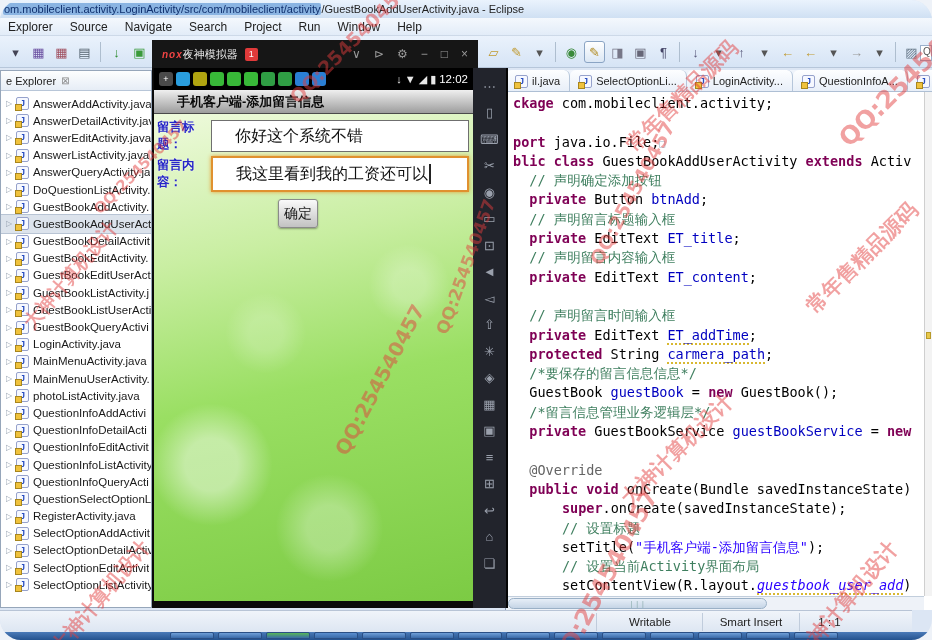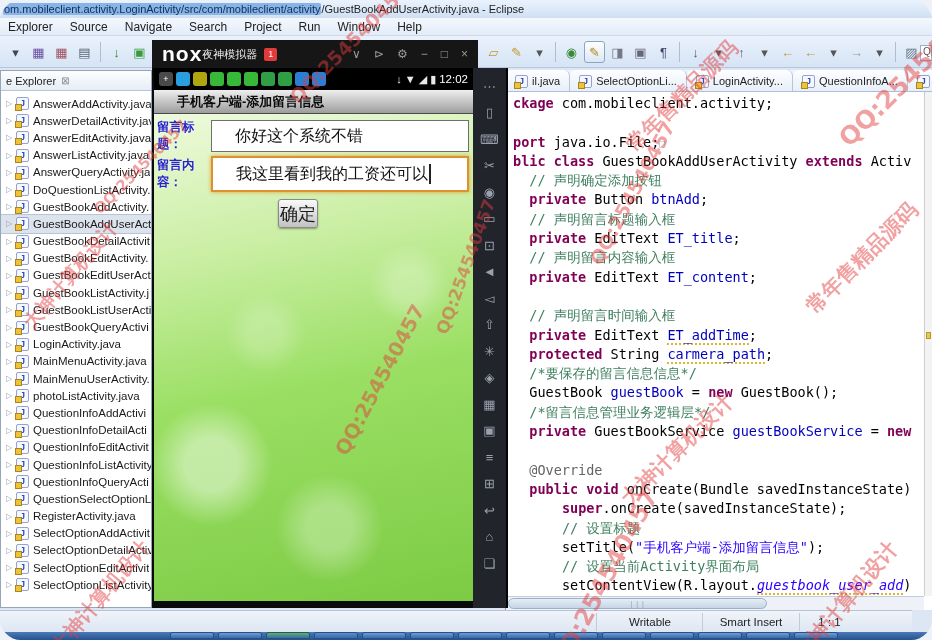--- a/index.html
+++ b/index.html
@@ -86,21 +86,21 @@
   .st-sep { position:absolute; top:2px; width:1px; height:18px; background:#c0ccdc; }
   .taskbar { position:absolute; left:0; top:632px; width:932px; height:8px;
     background:linear-gradient(#4a7ab8,#24528e); display:flex; align-items:flex-start;
     padding-left:170px; gap:4px; }
   .task-btn { width:44px; height:7px; border-radius:2px 2px 0 0; border:1px solid #2a4f85; }
 
   
   .emulator { position:absolute; left:152px; top:40px; width:356px; height:568px; z-index:10; }
   .nox-title { position:absolute; left:0; top:0; width:326px; height:28px; background:#161616;
     display:flex; align-items:center; padding:0 10px; }
-  .nox-logo { color:#ffffff; font-weight:bold; font-size:21px; letter-spacing:1px; }
+  .nox-logo { color:#ef4444; font-weight:bold; font-size:10px; letter-spacing:1px; font-style:italic; }
   .nox-name { color:#e8e8e8; font-size:11px; }
   .nox-badge { width:13px; height:13px; background:#e03a3a; color:#fff; font-size:9px;
     text-align:center; line-height:13px; margin-left:7px; border-radius:2px; }
   .nox-ticons { margin-left:auto; display:flex; gap:13px; color:#9a9a9a; font-size:12px; }
   .nox-body { position:absolute; left:0; top:28px; width:356px; height:540px; display:flex; }
   .screen { width:321px; height:540px; background:#000; display:flex; flex-direction:column;
     border-left:2px solid #0a0a0a; border-bottom:7px solid #0a0a0a; }
   .android-status { height:22px; background:#000; display:flex; align-items:center;
     padding:0 5px; gap:3px; }
   .chip { width:14px; height:14px; border-radius:3px; color:#fff; font-size:9px;
@@ -121,21 +121,21 @@
   .form-row { position:absolute; left:3px; right:4px; display:flex; align-items:center; }
   .form-label { width:54px; flex:none; color:#2626c8; font-weight:bold; font-size:12.5px;
     text-shadow:0 0 2px rgba(255,255,255,.8); }
   .form-input { flex:1; background:#fff; border:1px solid #6f6f6f; height:32px;
     font-size:16px; color:#111; display:flex; align-items:center; padding-left:23px;
     white-space:nowrap; overflow:hidden; }
   .form-input.focused { border:2px solid #e0912f; box-shadow:0 0 4px rgba(232,150,40,.9); height:36px; }
   .caret-bar { width:1.5px; height:20px; background:#222; margin-left:1px; }
   .confirm-btn { position:absolute; left:124px; width:40px; height:29px;
     background:linear-gradient(#fafafa,#c2c2c2); border:1px solid #8a8a8a; border-radius:3px;
-    font-size:18px; color:#1a1a1a; display:flex; align-items:center; justify-content:center;
+    font-size:14px; color:#1a1a1a; display:flex; align-items:center; justify-content:center;
     box-shadow:0 1px 2px rgba(0,0,0,.35); }
   .nox-sidebar { width:35px; background:#22242c; border-right:2px solid #050505;
     display:flex; flex-direction:column; align-items:center; padding-top:5px; }
   .sb-icon { height:26.5px; color:#9aa0ac; font-size:13px; display:flex; align-items:center;
     justify-content:center; width:100%; }
 
   
   .wm { position:absolute; color:#e23c3c; opacity:.48; font-weight:bold; white-space:nowrap;
     transform-origin:0 0; z-index:40; pointer-events:none; font-family:"DejaVu Sans", sans-serif; }
 </style>

